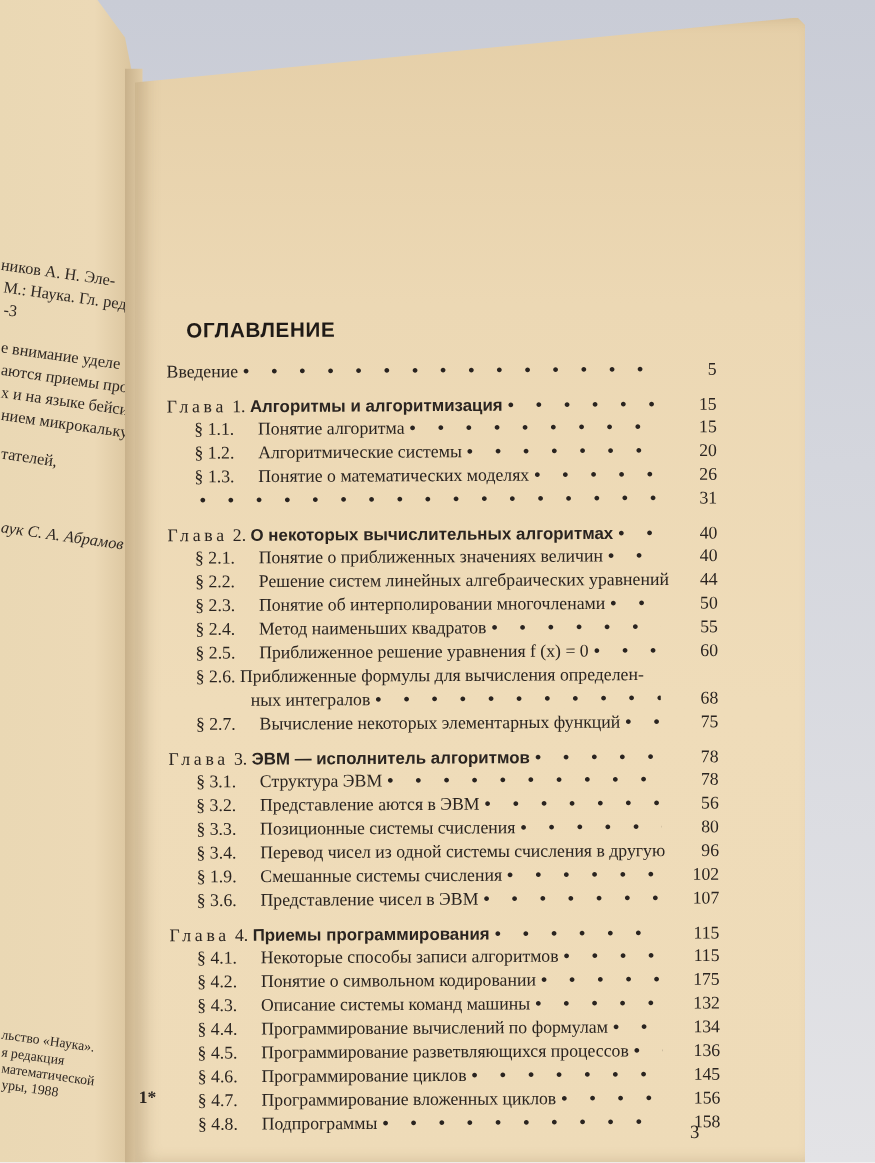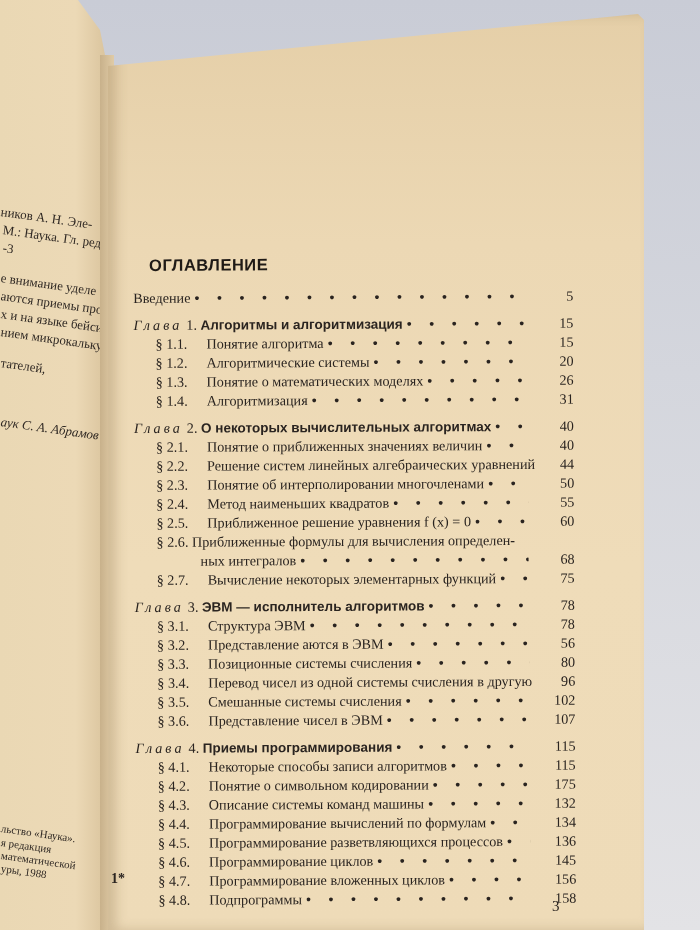--- a/index.html
+++ b/index.html
@@ -43,21 +43,21 @@
     .row .label { white-space: nowrap; }
     .row .dots {
       flex: 1; overflow: hidden; white-space: nowrap; margin: 0 4px;
       letter-spacing: 7px; font-weight: bold; color: #2a2420;
     }
     .row .page { width: 32px; text-align: right; margin-left: 10px; }
     .row.chapter { margin-top: 8px; }
     .row.intro { margin-bottom: 0; }
     .row.section { padding-left: 22px; }
     .row.section .sec-num { margin-right: 19px; }
-    .chap-prefix { letter-spacing: 3px; margin-right: 4px; font-style: italic; }
+    .chap-prefix { letter-spacing: 3px; margin-right: 4px; }
     .chap-title { font-family: "Liberation Sans", "DejaVu Sans", sans-serif; font-weight: bold; font-size: 13.5px; }
     .wrap-first { padding-left: 22px; height: 19px; white-space: nowrap; }
     .sig-mark {
       position: absolute; left: 111px; top: 871px; font-size: 14px; font-weight: bold; color: #2a2420;
     }
     .folio { position: absolute; left: 552px; top: 898px; font-size: 15px; color: #2a2420; }
   </style>
 </head>
 <body>
 
@@ -106,21 +106,20 @@
     <span class="label"><span class="sec-num">§ 1.2.</span><span>Алгоритмические системы</span></span>
     <span class="dots">• • • • • • • • • • • • • • • • • • • • • • • • • • • • • • • • • • •</span>
     <span class="page">20</span>
   </div>
   <div class="row section">
     <span class="label"><span class="sec-num">§ 1.3.</span><span>Понятие о математических моделях</span></span>
     <span class="dots">• • • • • • • • • • • • • • • • • • • • • • • • • • • • • • • • • • •</span>
     <span class="page">26</span>
   </div>
   <div class="row section">
-    <span class="label"><span class="sec-num">§ 1.4.</span><span>Алгоритмизация</span></span>
     <span class="dots">• • • • • • • • • • • • • • • • • • • • • • • • • • • • • • • • • • •</span>
     <span class="page">31</span>
   </div>
 
   <div class="row chapter">
     <span class="label">
       <span class="chap-prefix">Глава</span><span>2.</span>
       <span class="chap-title">О некоторых вычислительных алгоритмах</span>
     </span>
     <span class="dots">• • • • • • • • • • • • • • • • • • • • • • • • • • • • • • • • • • •</span>
@@ -188,21 +187,21 @@
     <span class="label"><span class="sec-num">§ 3.3.</span><span>Позиционные системы счисления</span></span>
     <span class="dots">• • • • • • • • • • • • • • • • • • • • • • • • • • • • • • • • • • •</span>
     <span class="page">80</span>
   </div>
   <div class="row section">
     <span class="label"><span class="sec-num">§ 3.4.</span><span>Перевод чисел из одной системы счисления в другую</span></span>
     <span class="dots"></span>
     <span class="page">96</span>
   </div>
   <div class="row section">
-    <span class="label"><span class="sec-num">§ 3.5.</span><span>Смешанные системы счисления</span></span>
+    <span class="label"><span class="sec-num">§ 1.9.</span><span>Смешанные системы счисления</span></span>
     <span class="dots">• • • • • • • • • • • • • • • • • • • • • • • • • • • • • • • • • • •</span>
     <span class="page">102</span>
   </div>
   <div class="row section">
     <span class="label"><span class="sec-num">§ 3.6.</span><span>Представление чисел в ЭВМ</span></span>
     <span class="dots">• • • • • • • • • • • • • • • • • • • • • • • • • • • • • • • • • • •</span>
     <span class="page">107</span>
   </div>
 
   <div class="row chapter">

